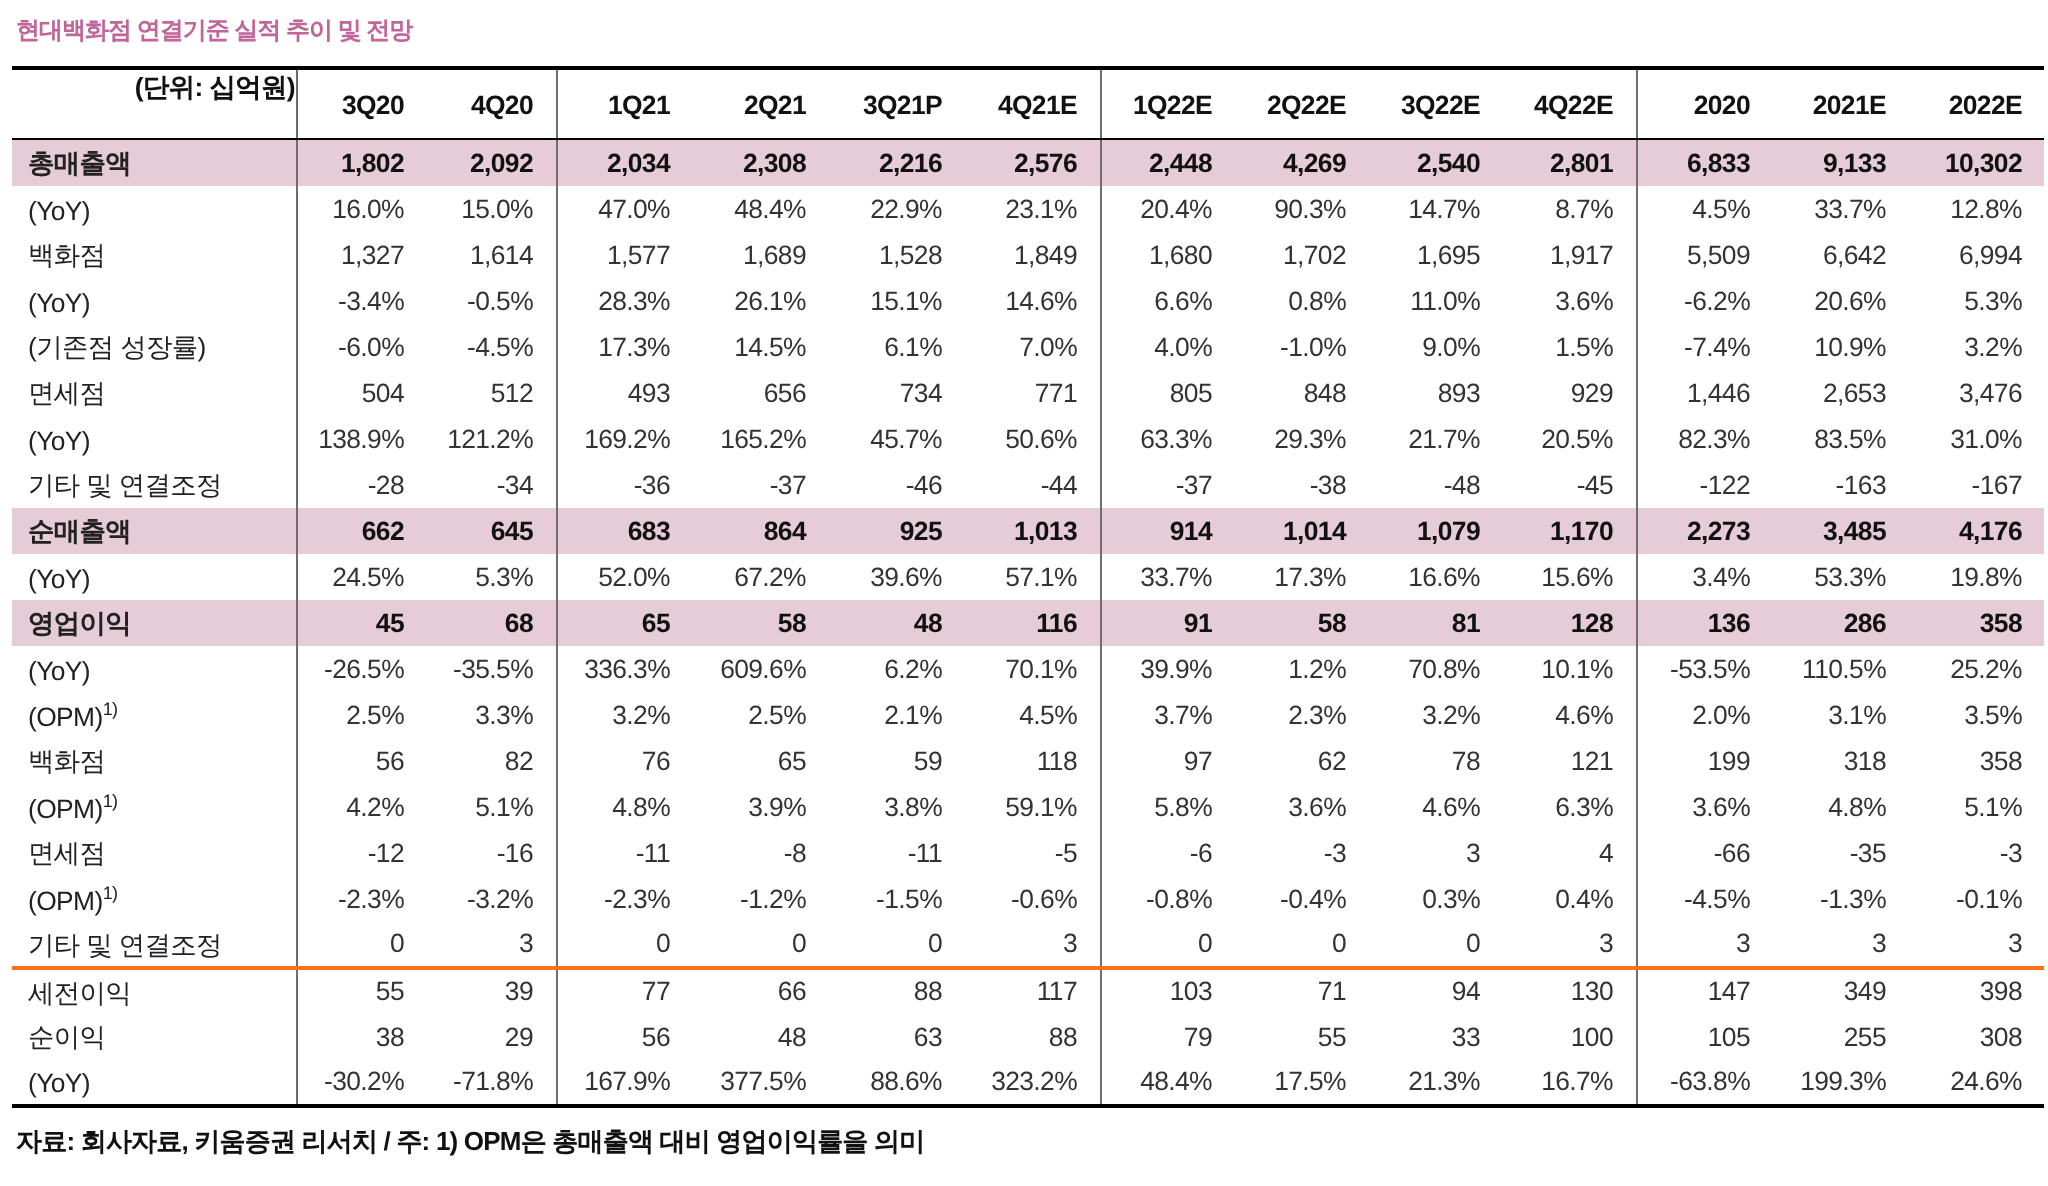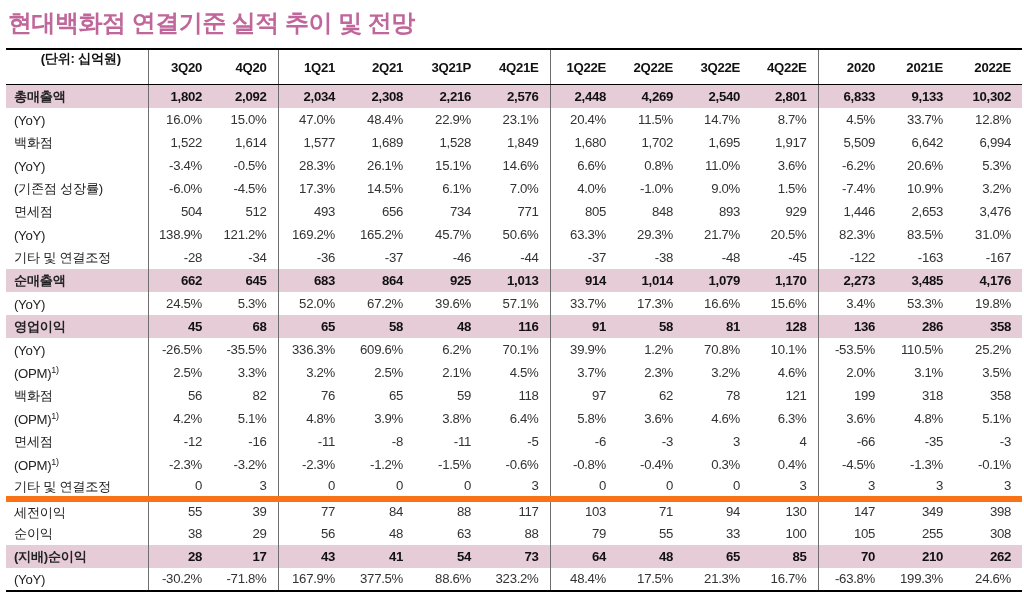--- a/index.html
+++ b/index.html
@@ -7,21 +7,21 @@
     margin: 0; padding: 0;
     width: 1024px; height: 593px;
     background: #ffffff;
     font-family: "Liberation Sans", "DejaVu Sans", sans-serif;
     color: #222222;
     overflow: hidden;
   }
   .page { padding: 4px 6px 0 6px; }
 
   .report-title {
-    font-size: 24px;
+    font-size: 12px;
     font-weight: bold;
     color: #c0669a;
     margin: 3px 0 9px 2px;
     letter-spacing: -0.5px;
   }
 
   table.fin {
     border-collapse: collapse;
     table-layout: fixed;
     width: 1012px;
@@ -38,21 +38,21 @@
   }
   
   table.fin thead th {
     font-weight: bold;
     color: #111111;
     border-top: 2px solid #000000;
     border-bottom: 1px solid #000000;
     height: 22px;
   }
   table.fin thead th.lbl {
-    text-align: center;
+    text-align: right;
     padding: 0 0 16px 8px;
   }
   
   table.fin td.lbl {
     text-align: left;
     padding: 2px 0 0 8px;
     color: #222222;
   }
   td.lbl.ind1 { padding-left: 24px; }
   td.lbl.ind2 { padding-left: 32px; }
@@ -61,21 +61,21 @@
   
   table.fin .grp { border-left: 1px solid #6e6e6e; }
 
   
   tr.hl td {
     background: #e6ccd6;
     font-weight: bold;
     color: #111111;
   }
   
-  tr.topline td { border-top: 6px solid #f97316; }
+  tr.topline td { border-top: 2px solid #f97316; }
   
   table.fin tbody tr:last-child td { border-bottom: 2px solid #000000; }
 
   .footnote {
     margin: 8px 0 0 2px;
     font-size: 13px;
     font-weight: bold;
     color: #111111;
     letter-spacing: -0.4px;
   }
@@ -141,30 +141,30 @@
         </tr>
         <tr>
           <td class="lbl">(YoY)</td>
           <td class="grp">16.0%</td>
           <td>15.0%</td>
           <td class="grp">47.0%</td>
           <td>48.4%</td>
           <td>22.9%</td>
           <td>23.1%</td>
           <td class="grp">20.4%</td>
-          <td>11.5%</td>
+          <td>90.3%</td>
           <td>14.7%</td>
           <td>8.7%</td>
           <td class="grp">4.5%</td>
           <td>33.7%</td>
           <td>12.8%</td>
         </tr>
         <tr>
           <td class="lbl ind1">백화점</td>
-          <td class="grp">1,522</td>
+          <td class="grp">1,327</td>
           <td>1,614</td>
           <td class="grp">1,577</td>
           <td>1,689</td>
           <td>1,528</td>
           <td>1,849</td>
           <td class="grp">1,680</td>
           <td>1,702</td>
           <td>1,695</td>
           <td>1,917</td>
           <td class="grp">5,509</td>
@@ -347,21 +347,21 @@
           <td>318</td>
           <td>358</td>
         </tr>
         <tr>
           <td class="lbl ind1">(OPM)<sup>1)</sup></td>
           <td class="grp">4.2%</td>
           <td>5.1%</td>
           <td class="grp">4.8%</td>
           <td>3.9%</td>
           <td>3.8%</td>
-          <td>6.4%</td>
+          <td>59.1%</td>
           <td class="grp">5.8%</td>
           <td>3.6%</td>
           <td>4.6%</td>
           <td>6.3%</td>
           <td class="grp">3.6%</td>
           <td>4.8%</td>
           <td>5.1%</td>
         </tr>
         <tr>
           <td class="lbl ind1">면세점</td>
@@ -409,21 +409,21 @@
           <td>3</td>
           <td class="grp">3</td>
           <td>3</td>
           <td>3</td>
         </tr>
         <tr class="topline">
           <td class="lbl">세전이익</td>
           <td class="grp">55</td>
           <td>39</td>
           <td class="grp">77</td>
-          <td>84</td>
+          <td>66</td>
           <td>88</td>
           <td>117</td>
           <td class="grp">103</td>
           <td>71</td>
           <td>94</td>
           <td>130</td>
           <td class="grp">147</td>
           <td>349</td>
           <td>398</td>
         </tr>
@@ -436,36 +436,20 @@
           <td>63</td>
           <td>88</td>
           <td class="grp">79</td>
           <td>55</td>
           <td>33</td>
           <td>100</td>
           <td class="grp">105</td>
           <td>255</td>
           <td>308</td>
         </tr>
-        <tr class="hl">
-          <td class="lbl">(지배)순이익</td>
-          <td class="grp">28</td>
-          <td>17</td>
-          <td class="grp">43</td>
-          <td>41</td>
-          <td>54</td>
-          <td>73</td>
-          <td class="grp">64</td>
-          <td>48</td>
-          <td>65</td>
-          <td>85</td>
-          <td class="grp">70</td>
-          <td>210</td>
-          <td>262</td>
-        </tr>
         <tr>
           <td class="lbl">(YoY)</td>
           <td class="grp">-30.2%</td>
           <td>-71.8%</td>
           <td class="grp">167.9%</td>
           <td>377.5%</td>
           <td>88.6%</td>
           <td>323.2%</td>
           <td class="grp">48.4%</td>
           <td>17.5%</td>

